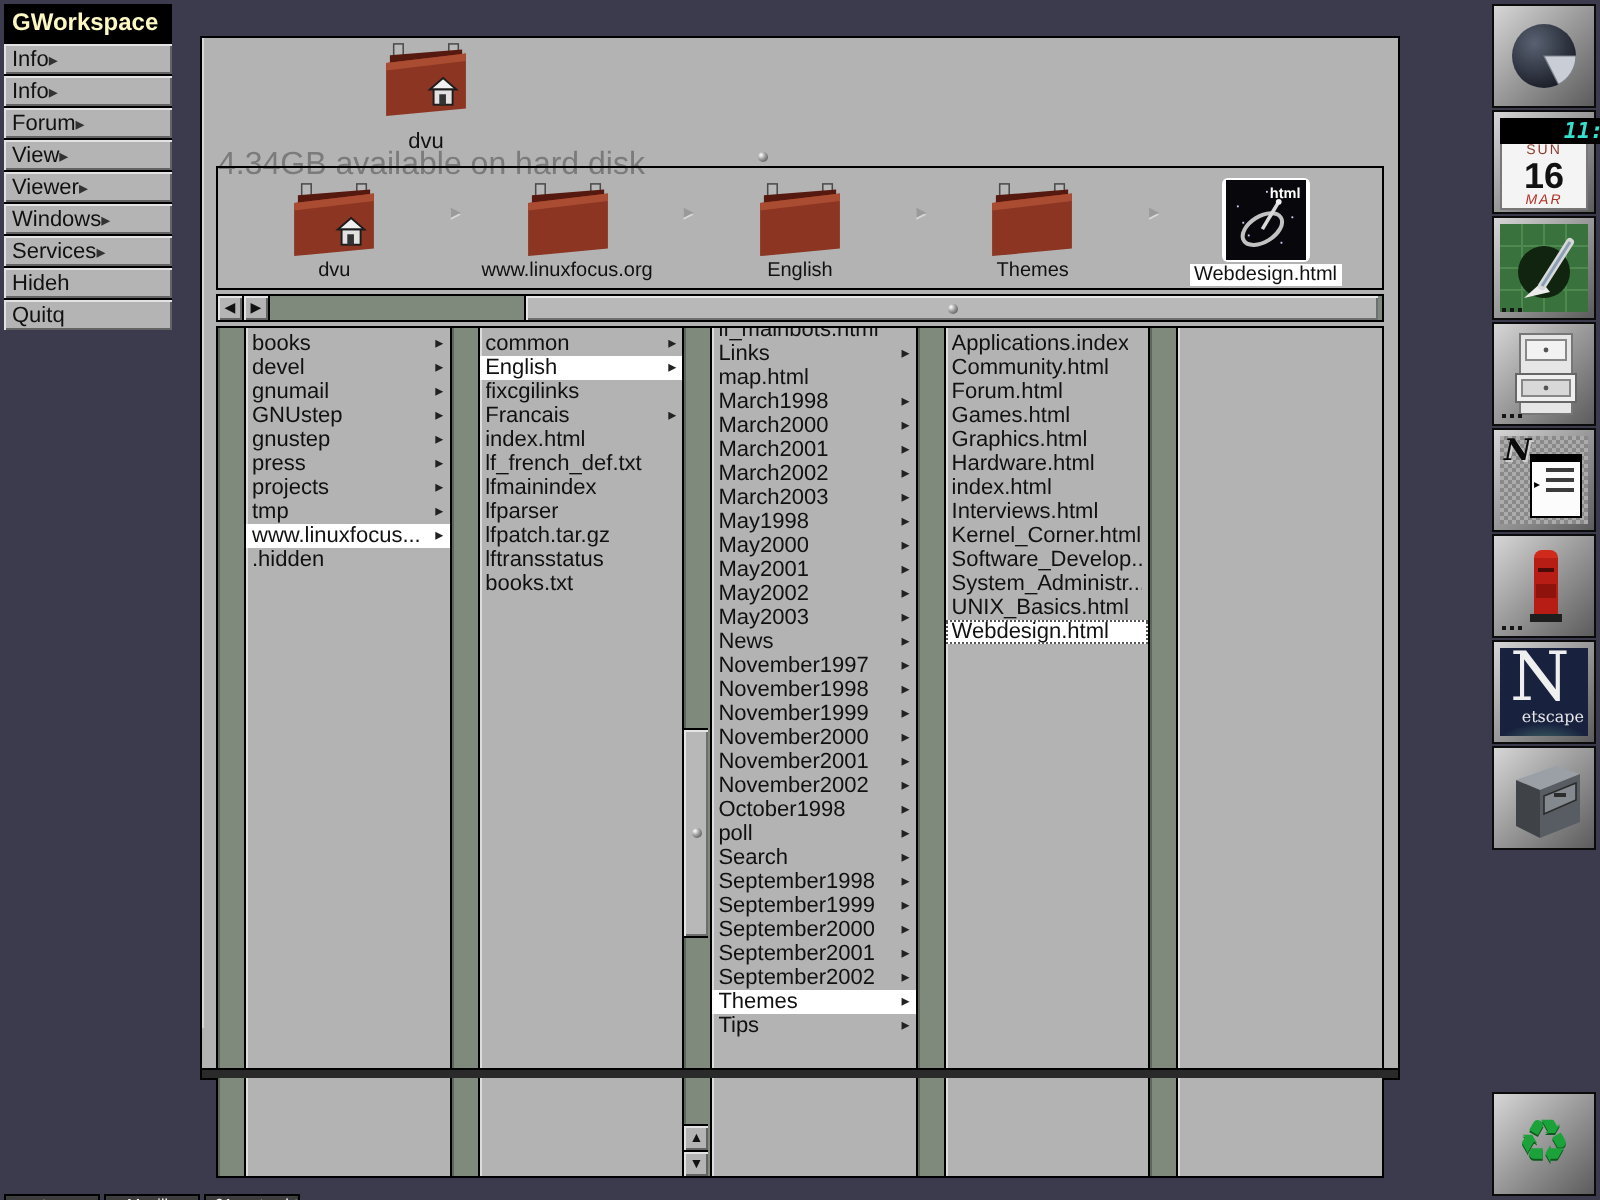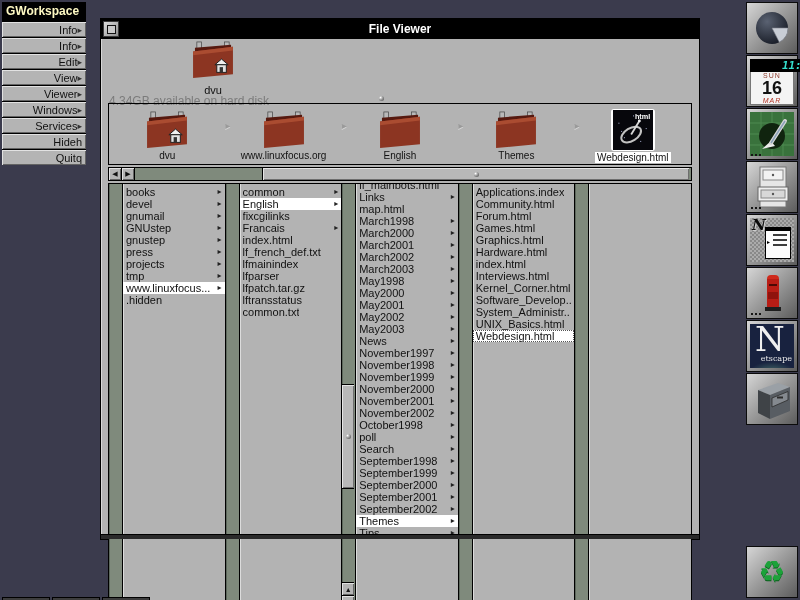--- a/index.html
+++ b/index.html
@@ -2,34 +2,34 @@
 <html><head>
 <meta charset="utf-8">
 <style>
   html,body{margin:0;padding:0;}
   body{width:800px;height:600px;overflow:hidden;background:#3b3b4d;font-family:"Liberation Sans",sans-serif;position:relative;}
   .desktop{position:absolute;inset:0;}
 
   
   .menu{position:absolute;left:2px;top:2px;width:84px;background:#000;}
   .menu-title{background:#000;color:#fef9c3;font-weight:bold;font-size:12px;padding:2px 4px 3px;}
-  .menu-item{height:15px;background:#b4b4b4;box-shadow:inset 1px 1px 0 #e2e2e2, inset -1px -1px 0 #636363;display:flex;justify-content:flex-end;align-items:center;padding:0 4px;margin-top:1px;font-size:11px;color:#111;cursor:default;}
+  .menu-item{height:15px;background:#b4b4b4;box-shadow:inset 1px 1px 0 #e2e2e2, inset -1px -1px 0 #636363;display:flex;justify-content:flex-start;align-items:center;padding:0 4px;margin-top:1px;font-size:11px;color:#111;cursor:default;}
   .mi-key{font-size:11px;color:#111;}
   .mi-arrow{font-size:9px;color:#333;}
 
   
   .window{position:absolute;left:100px;top:18px;width:600px;height:522px;border:1px solid #000;box-sizing:border-box;background:#b3b3b3;}
   .titlebar{height:20px;background:#000;position:relative;display:flex;align-items:center;justify-content:center;}
   .wtitle{color:#fff;font-size:12px;font-weight:bold;}
   .minibtn{position:absolute;left:2px;top:2px;width:16px;height:16px;background:linear-gradient(135deg,#dedede,#8f8f8f);border:1px solid #3a3a3a;box-sizing:border-box;display:flex;align-items:center;justify-content:center;}
   .minibtn-inner{width:7px;height:7px;border:1px solid #111;background:#c9c9c9;}
   .content{position:relative;height:495px;box-shadow:inset 1px 0 0 #d8d8d8;}
   .homeblock{position:absolute;left:84px;top:2px;width:56px;text-align:center;}
   .icon-label{font-size:11px;color:#111;display:block;margin-top:1px;}
-  .disk-status{position:absolute;left:8px;top:55px;font-size:12px;color:#7b7b7b;}
+  .disk-status{position:absolute;left:8px;top:55px;font-size:16px;color:#7b7b7b;}
   .dimple{width:5px;height:5px;border-radius:50%;background:radial-gradient(circle at 30% 30%,#ffffff,#9a9a9a 45%,#3f3f3f);}
   .d1{position:absolute;left:278px;top:57px;}
 
   
   .shelf{position:absolute;left:7px;top:64px;width:584px;height:62px;border:1px solid #000;box-sizing:border-box;display:flex;}
   .shelf-slot{width:20%;height:100%;position:relative;display:flex;flex-direction:column;align-items:center;justify-content:flex-start;padding-top:5px;box-sizing:border-box;}
   .shelf-icon{height:40px;display:flex;align-items:flex-end;justify-content:center;}
   .shelf-label{font-size:10px;margin-top:1px;white-space:nowrap;color:#111;}
   .shelf-slot.sel .shelf-icon{background:#fff;border-radius:3px;padding:1px 2px;}
   .shelf-slot.sel .shelf-label{background:#fff;padding:0 2px;}
@@ -101,21 +101,21 @@
     <div id="menu-items">
         <div class="menu-item">
           <span class="mi-label">Info</span>
           <span class="mi-arrow">▸</span>
         </div>
         <div class="menu-item">
           <span class="mi-label">Info</span>
           <span class="mi-arrow">▸</span>
         </div>
         <div class="menu-item">
-          <span class="mi-label">Edit</span>
+          <span class="mi-label">Forum</span>
           <span class="mi-arrow">▸</span>
         </div>
         <div class="menu-item">
           <span class="mi-label">View</span>
           <span class="mi-arrow">▸</span>
         </div>
         <div class="menu-item">
           <span class="mi-label">Viewer</span>
           <span class="mi-arrow">▸</span>
         </div>
@@ -132,26 +132,20 @@
           <span class="mi-key">h</span>
         </div>
         <div class="menu-item">
           <span class="mi-label">Quit</span>
           <span class="mi-key">q</span>
         </div>
       </div>
   </div>
 
   <div class="window">
-    <div class="titlebar">
-      <div class="minibtn">
-        <div class="minibtn-inner"></div>
-      </div>
-      <span class="wtitle">File Viewer</span>
-    </div>
     <div class="content">
       <div class="homeblock">
         <span id="home-icon"><svg width="46" height="38" viewBox="0 0 48 40">
               <rect x="7" y="1" width="5" height="8" fill="#b9b9b9" stroke="#4a4a4a" stroke-width="0.8"></rect>
               <rect x="36" y="1" width="5" height="8" fill="#b9b9b9" stroke="#4a4a4a" stroke-width="0.8"></rect>
               <polygon points="5,7 43,4 43,32 5,35" fill="#56190f"></polygon>
               <polygon points="3,11 45,6 45,35 3,39" fill="#8c3522"></polygon>
               <polygon points="3,11 45,6 45,10 3,15" fill="#aa4c31"></polygon>
               <g>
                 <polygon points="26,25 33,19 40,25" fill="#f0f0f0" stroke="#1c1c1c" stroke-width="1"></polygon>
@@ -327,21 +321,21 @@
               <div class="row">
                 <span class="lbl">lfparser</span>
               </div>
               <div class="row">
                 <span class="lbl">lfpatch.tar.gz</span>
               </div>
               <div class="row">
                 <span class="lbl">lftransstatus</span>
               </div>
               <div class="row">
-                <span class="lbl">common.txt</span>
+                <span class="lbl">books.txt</span>
               </div>
             </div>
           </div>
           <div class="colgroup">
             <div class="strip">
               <div class="vknob">
                 <div class="dimple"></div>
               </div>
               <div class="vbtns">
                 <div class="vbtn">▲</div>

